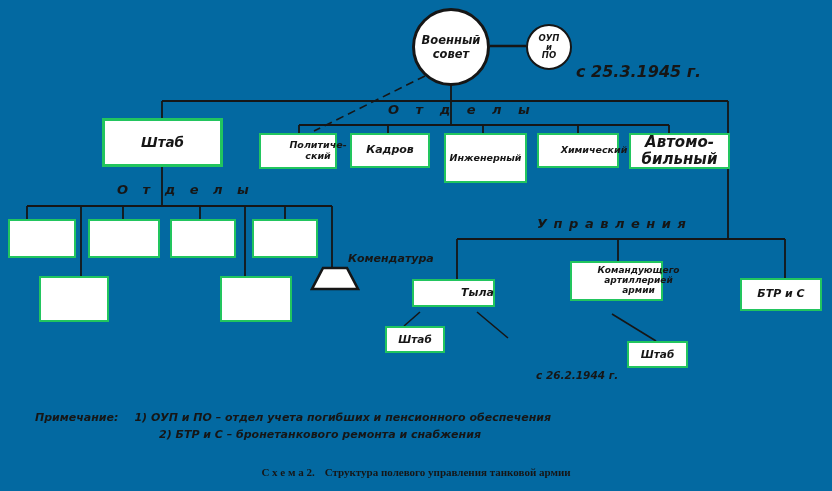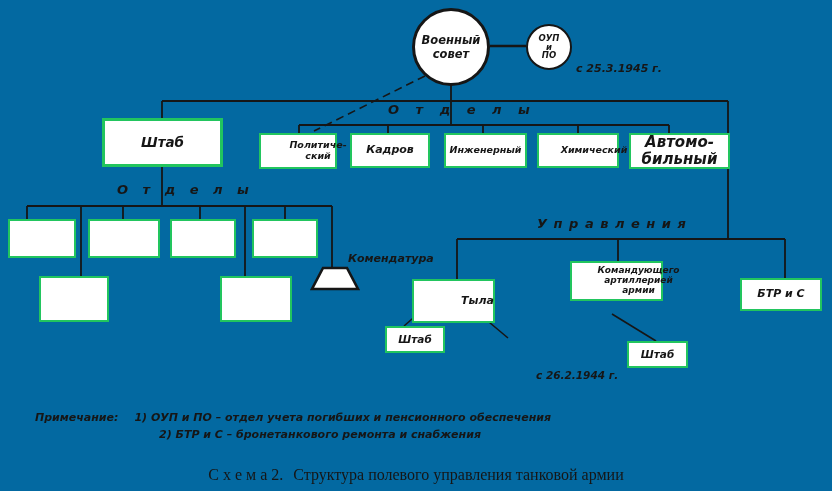--- a/index.html
+++ b/index.html
@@ -21,21 +21,21 @@
     font-style:italic;font-weight:bold;white-space:pre-line;
   }
   .lbl{
     position:absolute;font-style:italic;font-weight:bold;white-space:pre-line;
   }
   .section-lbl{font-size:13px;}
   .note-line{position:absolute;font-style:italic;font-weight:bold;font-size:11px;text-align:right;}
   .note-line .gap{display:inline-block;width:16px;}
   .caption{
     position:absolute;left:0;top:466px;width:832px;text-align:center;
-    font-family:"Liberation Serif","DejaVu Serif",serif;font-weight:normal;font-size:16px;
+    font-family:"Liberation Serif","DejaVu Serif",serif;font-weight:bold;font-size:11px;
     font-style:normal;
   }
   .caption .part2{margin-left:10px;}
 </style>
 </head>
 <body>
 
 <div class="stage">
 
   <svg class="wires" viewBox="0 0 832 491" xmlns="http://www.w3.org/2000/svg">
@@ -83,59 +83,59 @@
 
   <div class="circle" style="left:412px;top:8px;width:78px;height:78px;border:3.5px solid #161616;font-size:11.5px;line-height:1.25;">
     <span>Военный
 совет</span>
   </div>
   <div class="circle" style="left:526px;top:24px;width:46px;height:46px;border:2.5px solid #161616;font-size:8.5px;line-height:1.05;">
     <span>ОУП
 и
 ПО</span>
   </div>
-  <div class="lbl" style="left:576px;top:62px;font-size:11px;">с 25.3.1945 г.</div>
+  <div class="lbl" style="left:576px;top:62px;font-size:16px;">с 25.3.1945 г.</div>
 
   <div class="box" style="left:102px;top:118px;width:121px;height:49px;font-size:13.5px;">
     <span>Штаб</span>
   </div>
 
   <div class="lbl section-lbl" style="left:388px;top:102px;letter-spacing:6px;">О т д е л ы</div>
   <div class="lbl section-lbl" style="left:117px;top:182px;letter-spacing:5px;">О т д е л ы</div>
   <div class="lbl section-lbl" style="left:537px;top:216px;letter-spacing:1px;">У п р а в л е н и я</div>
 
   <div class="box thin" style="left:259px;top:133px;width:78px;height:36px;font-size:9.5px;padding-left:40px;">
     <span>Политиче-
 ский</span>
   </div>
   <div class="box thin" style="left:350px;top:133px;width:80px;height:35px;font-size:11px;">
     <span>Кадров</span>
   </div>
-  <div class="box thin" style="left:444px;top:133px;width:83px;height:35px;font-size:9.5px;">
+  <div class="box thin" style="left:444px;top:133px;width:83px;height:50px;font-size:9.5px;">
     <span>Инженерный</span>
   </div>
   <div class="box thin" style="left:537px;top:133px;width:82px;height:35px;font-size:9.5px;padding-left:32px;">
     <span>Химический</span>
   </div>
   <div class="box thin" style="left:629px;top:133px;width:101px;height:36px;font-size:15px;">
     <span>Автомо-
 бильный</span>
   </div>
 
   <div class="box thin" style="left:8px;top:219px;width:68px;height:39px;"></div>
   <div class="box thin" style="left:88px;top:219px;width:72px;height:39px;"></div>
   <div class="box thin" style="left:170px;top:219px;width:66px;height:39px;"></div>
   <div class="box thin" style="left:252px;top:219px;width:66px;height:39px;"></div>
 
   <div class="box thin" style="left:39px;top:276px;width:70px;height:46px;"></div>
   <div class="box thin" style="left:220px;top:276px;width:72px;height:46px;"></div>
 
   <div class="lbl" style="left:348px;top:252px;font-size:11px;">Комендатура</div>
 
-  <div class="box thin" style="left:412px;top:279px;width:83px;height:44px;font-size:11px;padding-left:48px;">
+  <div class="box thin" style="left:412px;top:279px;width:83px;height:28px;font-size:11px;padding-left:48px;">
     <span>Тыла</span>
   </div>
   <div class="box thin" style="left:570px;top:261px;width:93px;height:40px;font-size:9px;line-height:1.1;padding-left:44px;">
     <span>Командующего
 артиллерией
 армии</span>
   </div>
   <div class="box thin" style="left:740px;top:278px;width:82px;height:33px;font-size:11px;">
     <span>БТР и С</span>
   </div>

